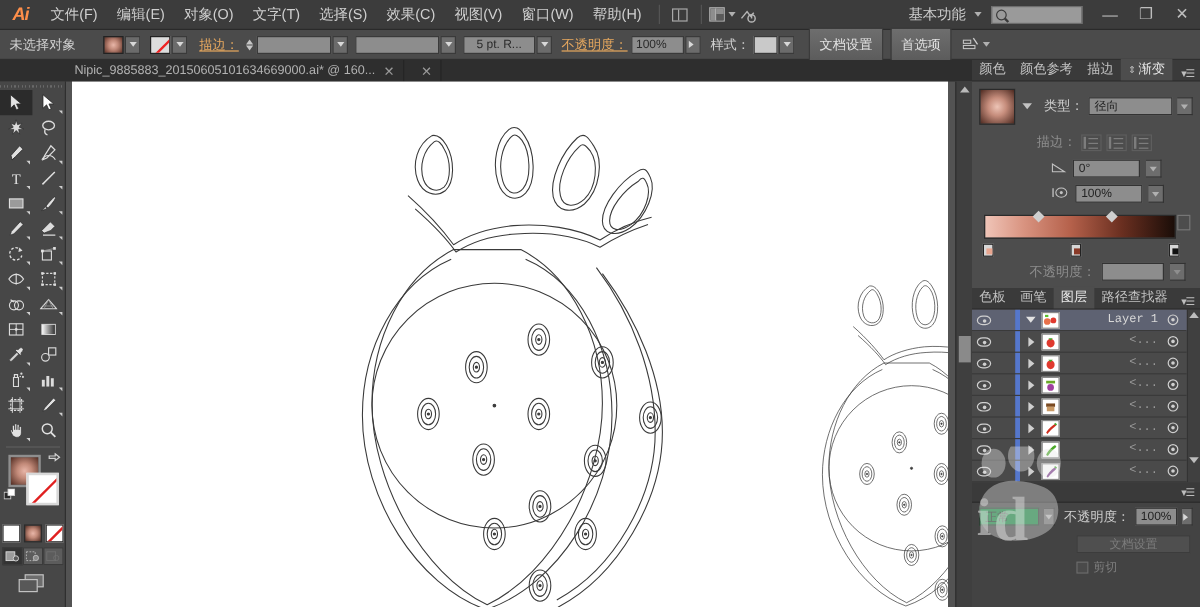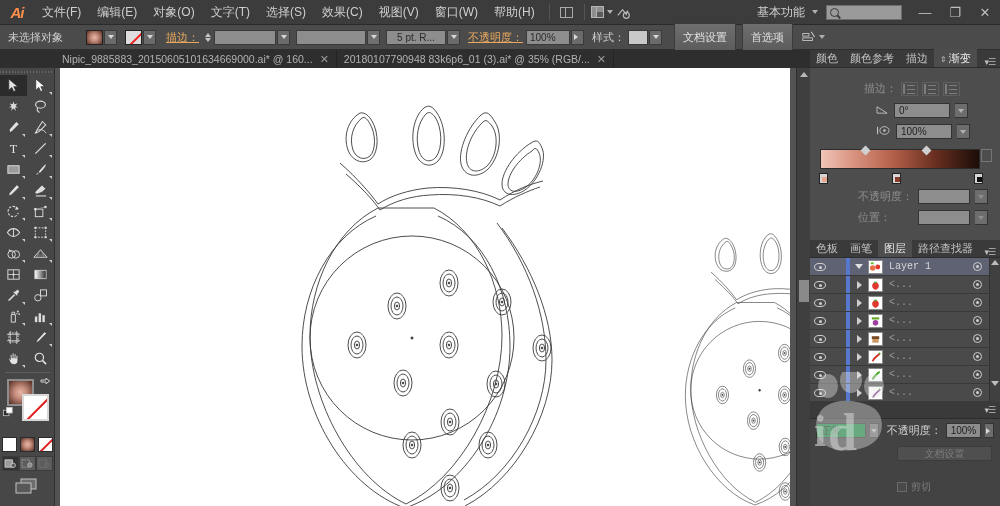--- a/index.html
+++ b/index.html
@@ -176,21 +176,21 @@
   .strokebtn:after{content:"";position:absolute;left:5px;top:2px;right:2px;height:1px;background:#7d7d7d;
     box-shadow:0 4px 0 #7d7d7d,0 8px 0 #7d7d7d;}
   .grad-bar{height:20px;border:1px solid #2b2b2b;margin:4px 14px 0 4px;
     background:linear-gradient(90deg,#f0c5b8 0%, #d99481 20%, #b5614b 45%, #6a2f20 72%, #1a0d08 100%);}
   .gstop{position:absolute;width:9px;height:11px;background:#d6d6d6;border:1px solid #222;}
   .gstop i{position:absolute;left:2px;top:3px;width:5px;height:5px;}
   .gdiamond{position:absolute;width:7px;height:7px;background:#cfcfcf;transform:rotate(45deg);}
   .trash{position:absolute;right:2px;top:0px;width:11px;height:13px;border:1px solid #767676;}
 
   .layers-panel{position:absolute;left:0;top:190px;width:190px;height:266px;background:#3f3f3f;}
-  .layer-list{background:#4a4a4a;height:144px;overflow:hidden;position:relative;}
+  .layer-list{background:#4a4a4a;height:144px;overflow:hidden;position:relative;text-align:right;}
   .lrow{display:flex;align-items:center;height:18px;border-bottom:1px solid #3a3a3a;font-size:10px;}
   .lrow.top{background:#5e6272;}
   .lcol-eye{width:20px;display:flex;justify-content:center;}
   .eye{width:12px;height:8px;border:1px solid #d0d0d0;border-radius:50%/60%;position:relative;}
   .eye:after{content:"";position:absolute;left:4px;top:2px;width:3px;height:3px;border-radius:50%;background:#d0d0d0;}
   .lcol-lock{width:16px;}
   .lcol-bar{width:4px;align-self:stretch;background:#5577cc;}
   .lcol-tri{width:18px;display:flex;justify-content:center;}
   .tri-r{width:0;height:0;border-top:4px solid transparent;border-bottom:4px solid transparent;border-left:5px solid #cfcfcf;}
   .tri-d{width:0;height:0;border-left:4px solid transparent;border-right:4px solid transparent;border-top:5px solid #e2e2e2;}
@@ -207,21 +207,21 @@
   .lf-icon{width:12px;height:12px;color:#cdcdcd;}
 
   .appearance-panel{position:absolute;left:0;top:162px;width:190px;height:104px;background:#434343;}
   .ap-tabs{display:flex;align-items:center;height:17px;background:#3a3a3a;border-bottom:1px solid #2c2c2c;}
   .ap-row{display:flex;align-items:center;gap:4px;padding:4px 6px;}
   .blend-field{width:72px;height:15px;background:#15803d;border:1px solid #333;color:#222;
     font-size:10px;display:flex;align-items:center;padding:0 4px;}
   .ap-body{padding:4px 8px;}
   .ap-btn{height:15px;background:#4f4f4f;border:1px solid #3c3c3c;color:#7d7d7d;font-size:10px;
     display:flex;align-items:center;justify-content:center;}
-  .ap-check{display:flex;align-items:center;gap:4px;color:#7d7d7d;font-size:10px;margin-top:19px;}
+  .ap-check{display:flex;align-items:center;gap:4px;color:#7d7d7d;font-size:10px;margin-top:5px;}
   .ap-check i{width:10px;height:10px;border:1px solid #6a6a6a;display:block;background:#4a4a4a;}
 
   
   .watermark{position:absolute;left:806px;top:372px;width:120px;height:100px;
     pointer-events:none;opacity:.72;}
 </style>
 </head>
 <body>
 
 <div id="app">
@@ -337,21 +337,20 @@
     </span>
   </div>
 
   <div class="tabbar">
     <div class="tabbar-pad"></div>
     <div class="doc-tab">
       <span>Nipic_9885883_20150605101634669000.ai* @ 160...</span>
       <span class="tab-x">✕</span>
     </div>
     <div class="doc-tab">
-      <span>20180107790948 83k6p6_01 (3).ai* @ 35% (RGB/...</span>
       <span class="tab-x">✕</span>
     </div>
     <div class="tabbar-rest"></div>
   </div>
 
   <div class="toolbar">
     <div class="tb-grip"></div>
     <div class="tb-grid">
 
       <div class="tool sel">
@@ -833,20 +832,31 @@
         <div class="ptab">颜色</div>
         <div class="ptab">颜色参考</div>
         <div class="ptab">描边</div>
         <div class="ptab active">
           <span class="dblarrow">⇕</span><span>渐变</span>
         </div>
         <div class="panel-menu">▾☰</div>
       </div>
 
       <div class="grad-body">
+        <div class="grad-row">
+          <div class="grad-preview"></div>
+          <div class="grad-small-caret"></div>
+          <div style="display:flex;align-items:center;gap:4px;margin-left:4px;margin-top:7px;flex:1">
+            <span class="lbl">类型：</span>
+            <span class="sel-field" style="flex:1">径向</span>
+            <span class="sel-caret">
+                <span class="caret" style="margin:0"></span>
+              </span>
+          </div>
+        </div>
 
         <div style="display:flex;align-items:center;gap:4px;margin:7px 0 0 48px">
           <span class="lbl dim">描边：</span>
           <span class="strokebtn"></span>
           <span class="strokebtn"></span>
           <span class="strokebtn"></span>
         </div>
 
         <div style="display:flex;align-items:center;gap:5px;margin:7px 0 0 60px">
           <span>

